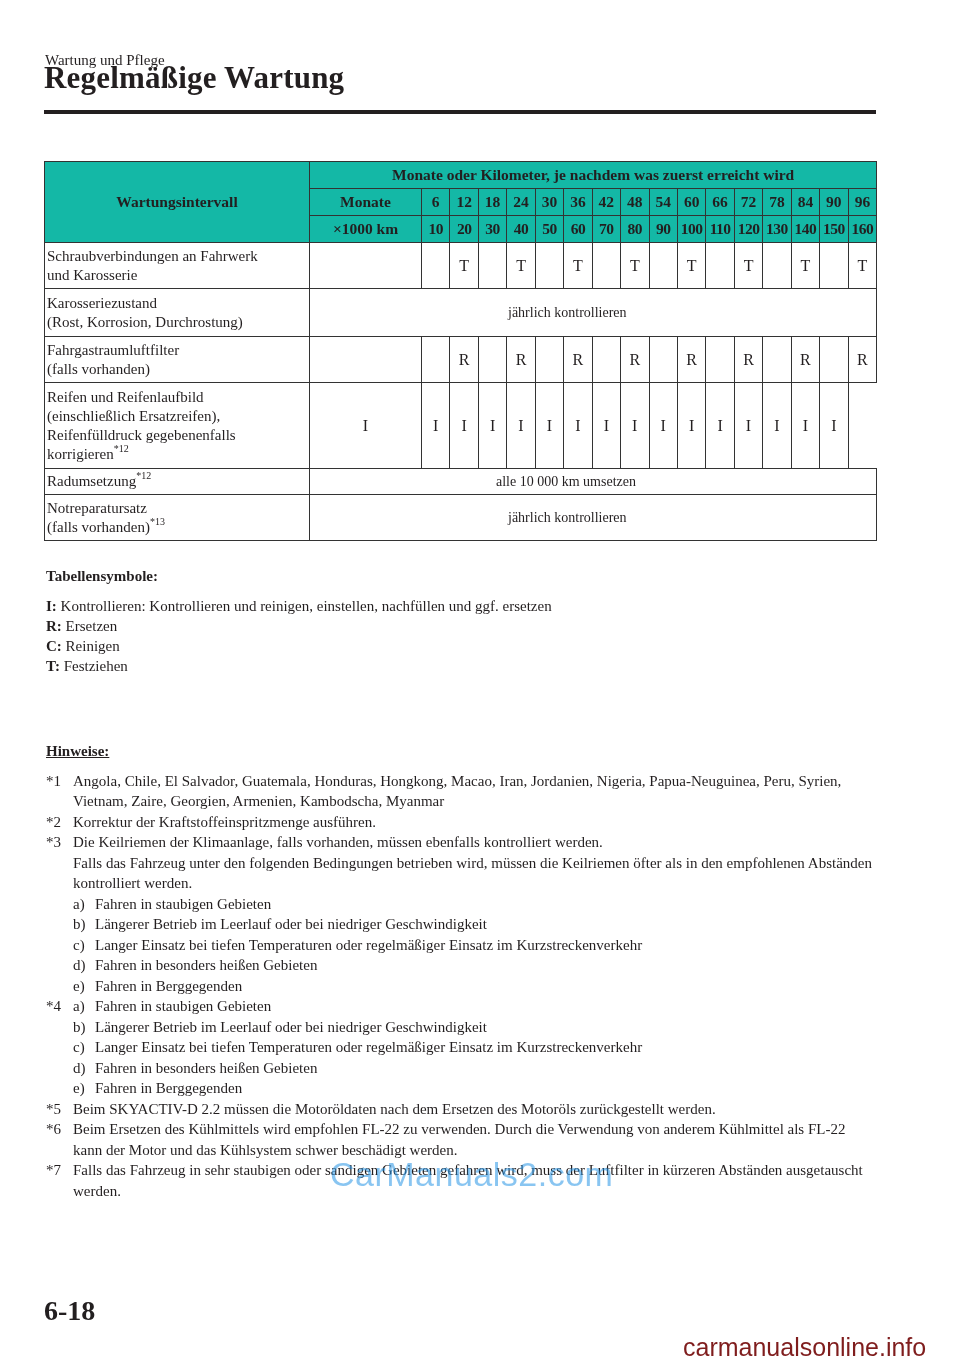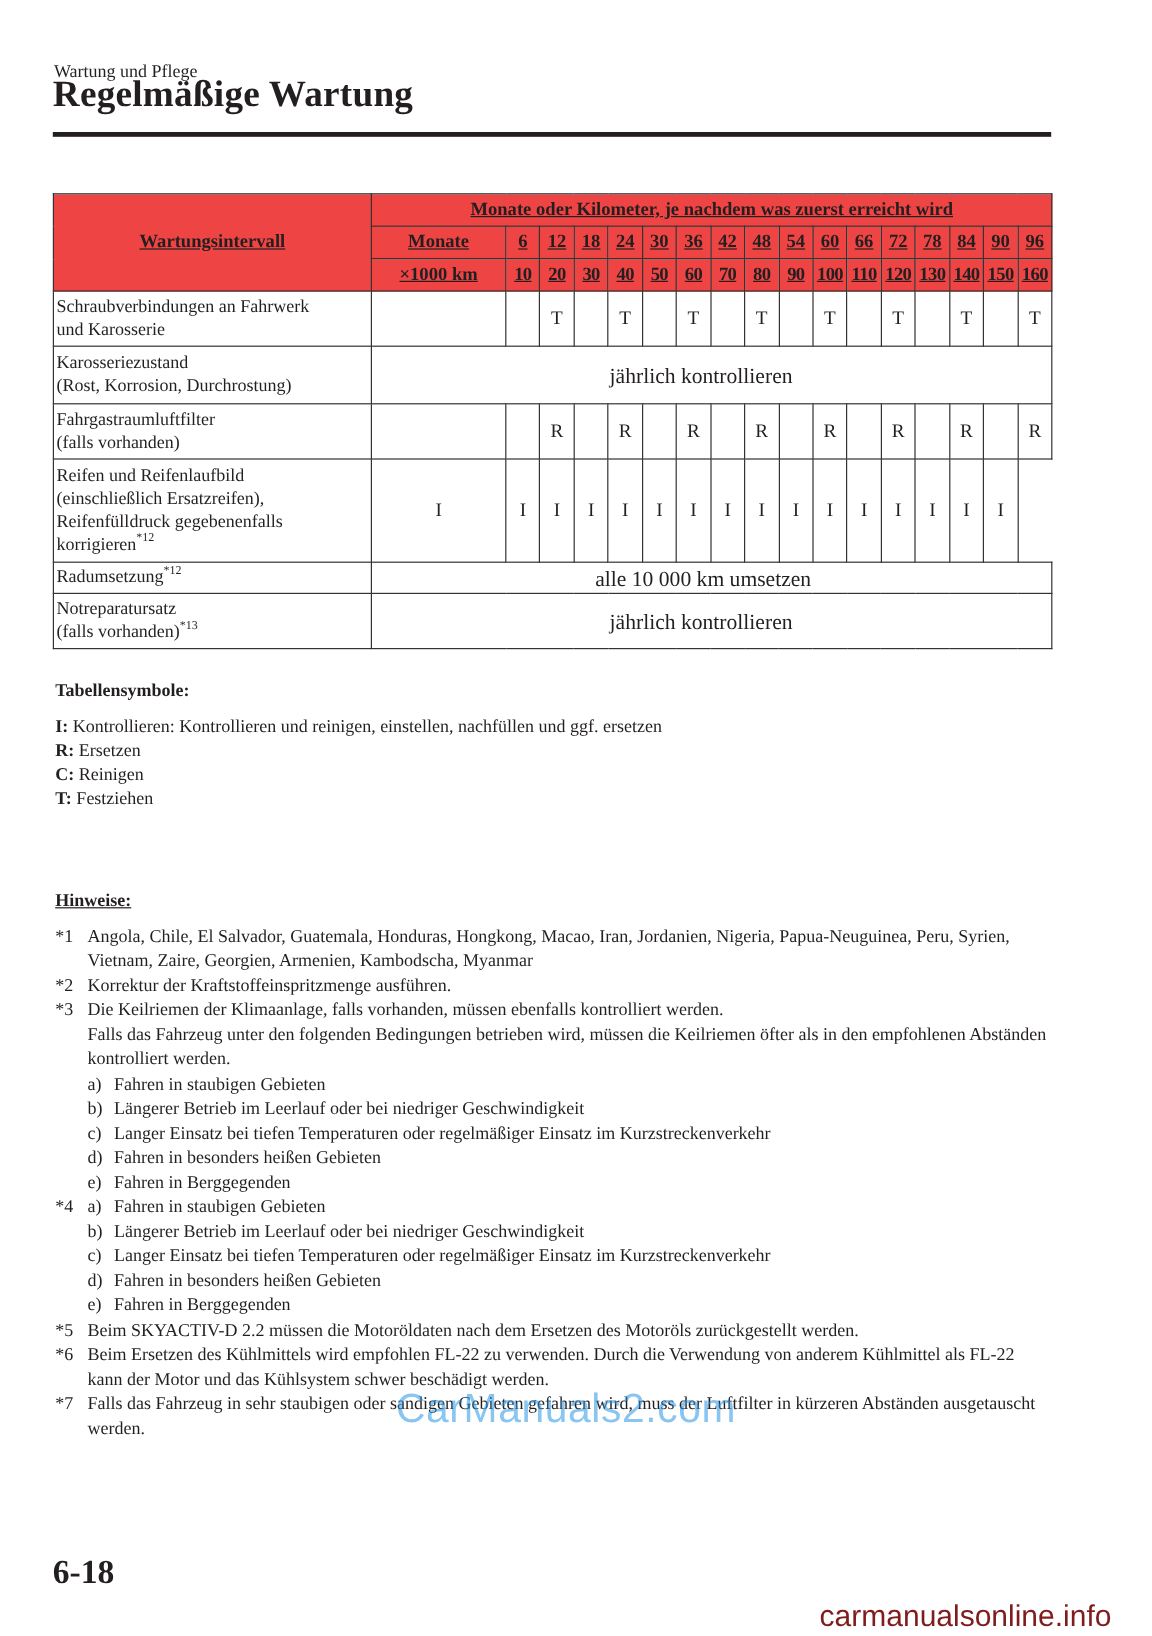--- a/index.html
+++ b/index.html
@@ -21,27 +21,27 @@
   }
   table.sched {
     position: absolute; left: 44px; top: 161px; width: 832px;
     border-collapse: collapse; table-layout: fixed;
     font-size: 15px;
   }
   table.sched td, table.sched th {
     border: 1.5px solid #333; padding: 0; text-align: center; vertical-align: middle;
     line-height: 18px;
   }
-  table.sched th { background: #ef4444; font-weight: bold; font-size: 15.5px; height: 26px; text-decoration: underline; }
+  table.sched th { background: #14b8a6; font-weight: bold; font-size: 15.5px; height: 26px; }
   table.sched th.nowrap { white-space: nowrap; }
   table.sched td.item {
     text-align: left; padding: 2px 2px 2px 2px; font-size: 15px; line-height: 19px;
   }
   table.sched td.cell { font-size: 16px; }
-  table.sched td.span-text { text-align: left; padding-left: 198px; font-size: 18px; }
+  table.sched td.span-text { text-align: left; padding-left: 198px; font-size: 14px; }
   table.sched td.span-text.km { padding-left: 186px; }
   sup { font-size: 10px; line-height: 0; vertical-align: 7px; }
   .legend {
     position: absolute; left: 46px; top: 566px; font-size: 15px; line-height: 20px;
   }
   .legend .heading { font-weight: bold; margin-bottom: 10px; display: block; }
   .legend .row b { font-weight: bold; }
   .notes {
     position: absolute; left: 46px; top: 700px; width: 830px; font-size: 15px; line-height: 20.5px;
   }

